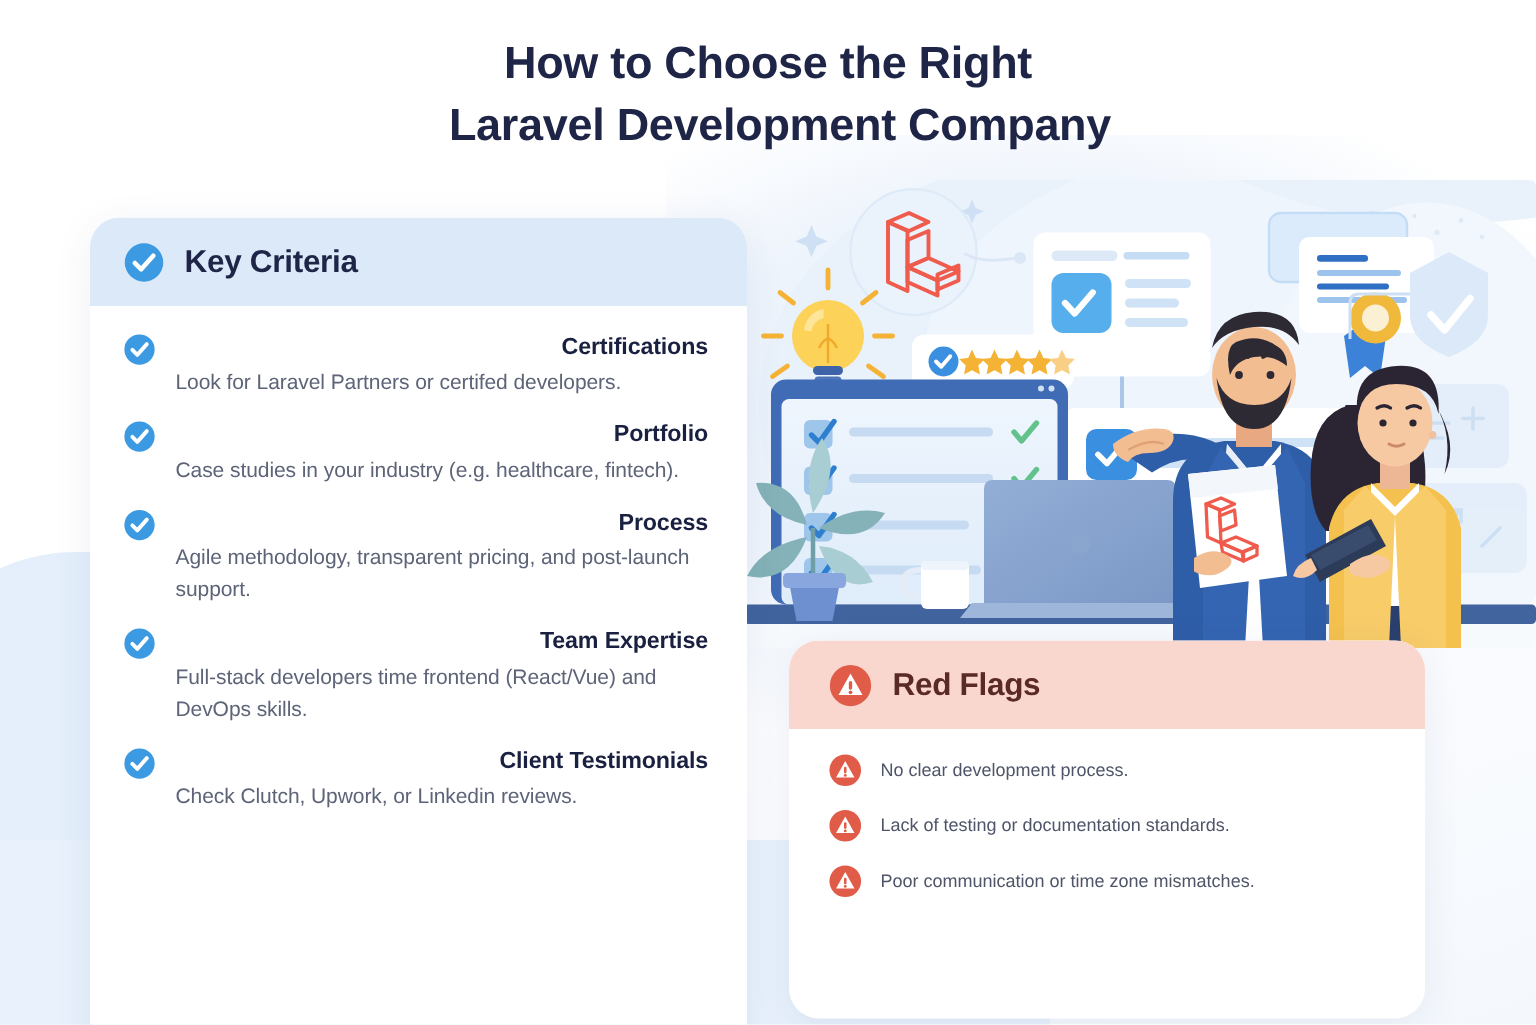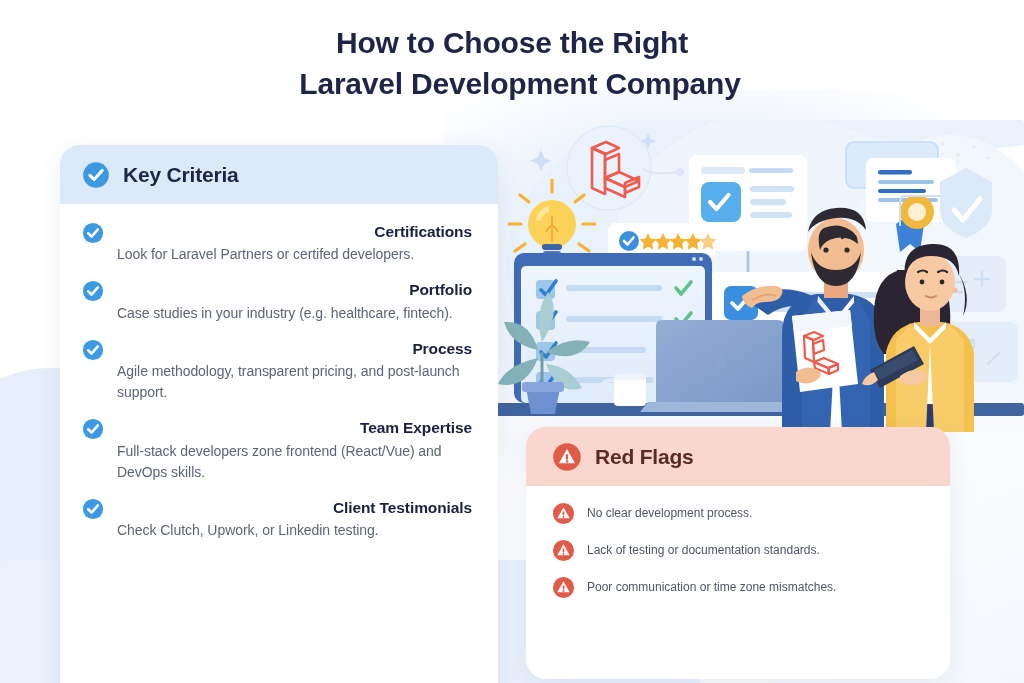--- a/index.html
+++ b/index.html
@@ -455,32 +455,32 @@
       </div>
     </div>
 
     <div class="crit">
       <svg class="ico chk-sm" viewBox="0 0 24 24">
         <circle cx="12" cy="12" r="11" fill="#3b9ae1"></circle>
         <path d="M6.8 12.3 l3.6 3.6 6.9 -7.8" stroke="#ffffff" stroke-width="2.8" fill="none" stroke-linecap="round" stroke-linejoin="round"></path>
       </svg>
       <div class="crit-text">
         <div class="crit-title">Team Expertise</div>
-        <div class="crit-desc">Full-stack developers zone frontend (React/Vue) and DevOps skills.</div>
+        <div class="crit-desc">Full-stack developers time frontend (React/Vue) and DevOps skills.</div>
       </div>
     </div>
 
     <div class="crit">
       <svg class="ico chk-sm" viewBox="0 0 24 24">
         <circle cx="12" cy="12" r="11" fill="#3b9ae1"></circle>
         <path d="M6.8 12.3 l3.6 3.6 6.9 -7.8" stroke="#ffffff" stroke-width="2.8" fill="none" stroke-linecap="round" stroke-linejoin="round"></path>
       </svg>
       <div class="crit-text">
         <div class="crit-title">Client Testimonials</div>
-        <div class="crit-desc">Check Clutch, Upwork, or Linkedin testing.</div>
+        <div class="crit-desc">Check Clutch, Upwork, or Linkedin reviews.</div>
       </div>
     </div>
 
   </div>
 </section>
 
 <section class="card" id="red-card">
   <div class="card-head">
     <svg class="ico warn-lg" viewBox="0 0 24 24">
       <circle cx="12" cy="12" r="11" fill="#e05c48"></circle>

